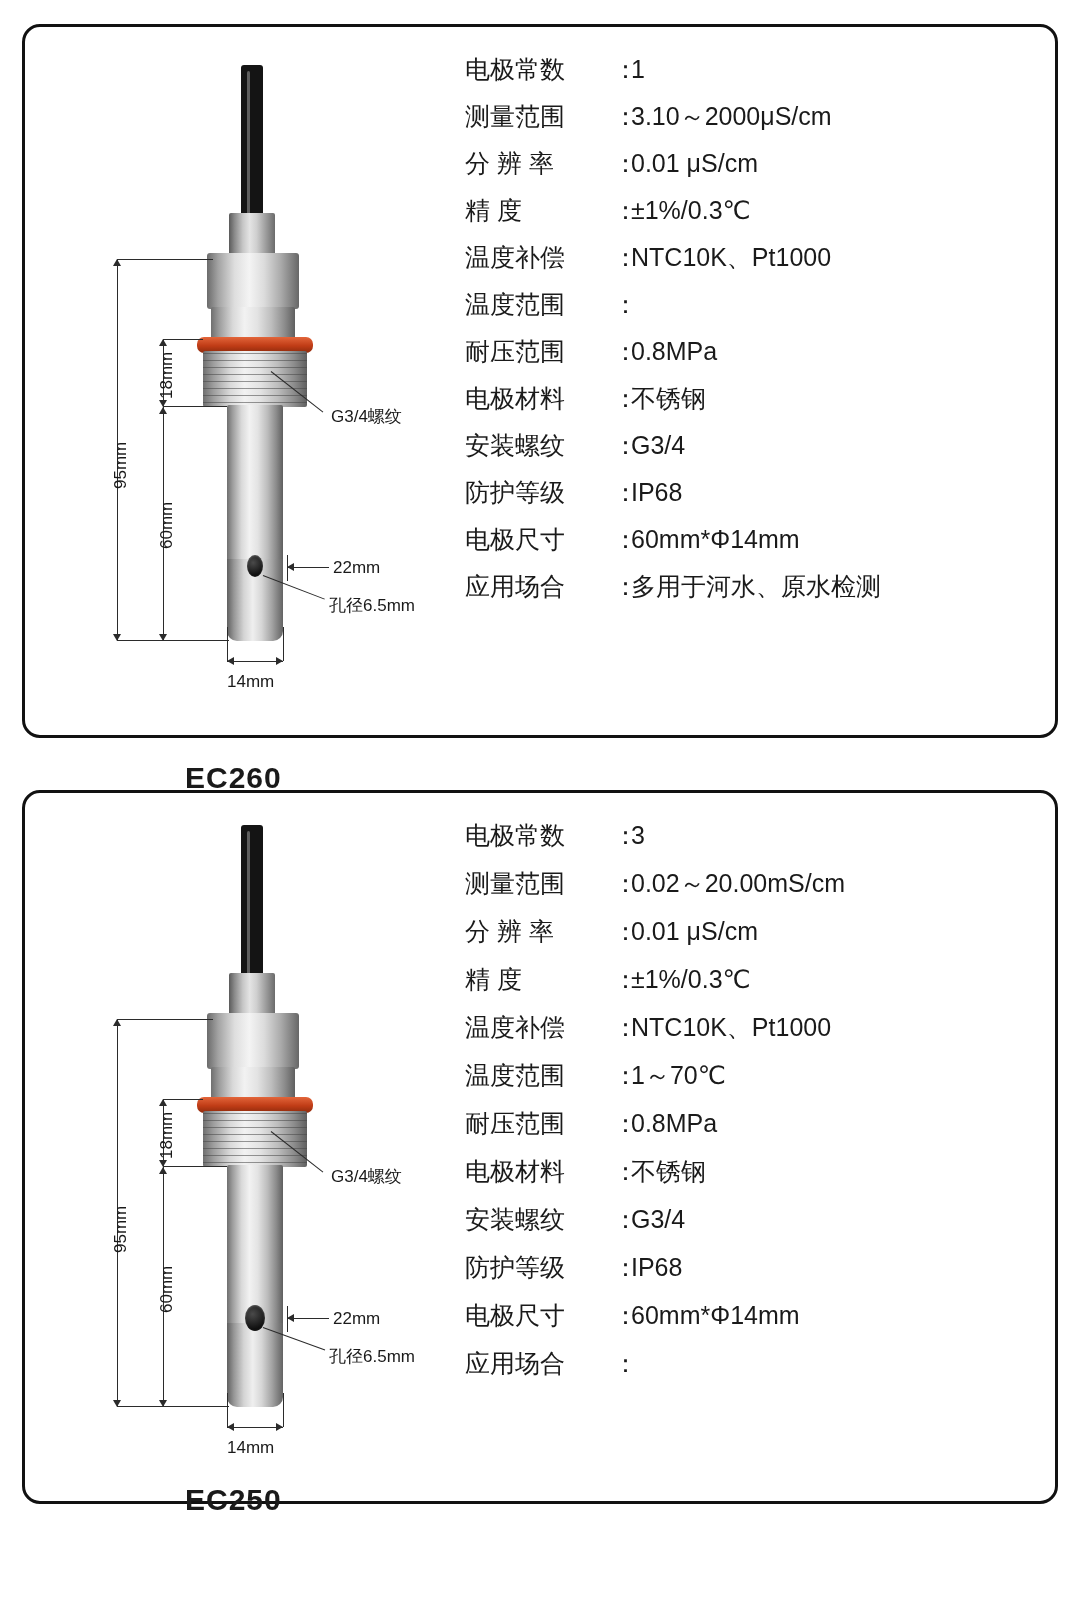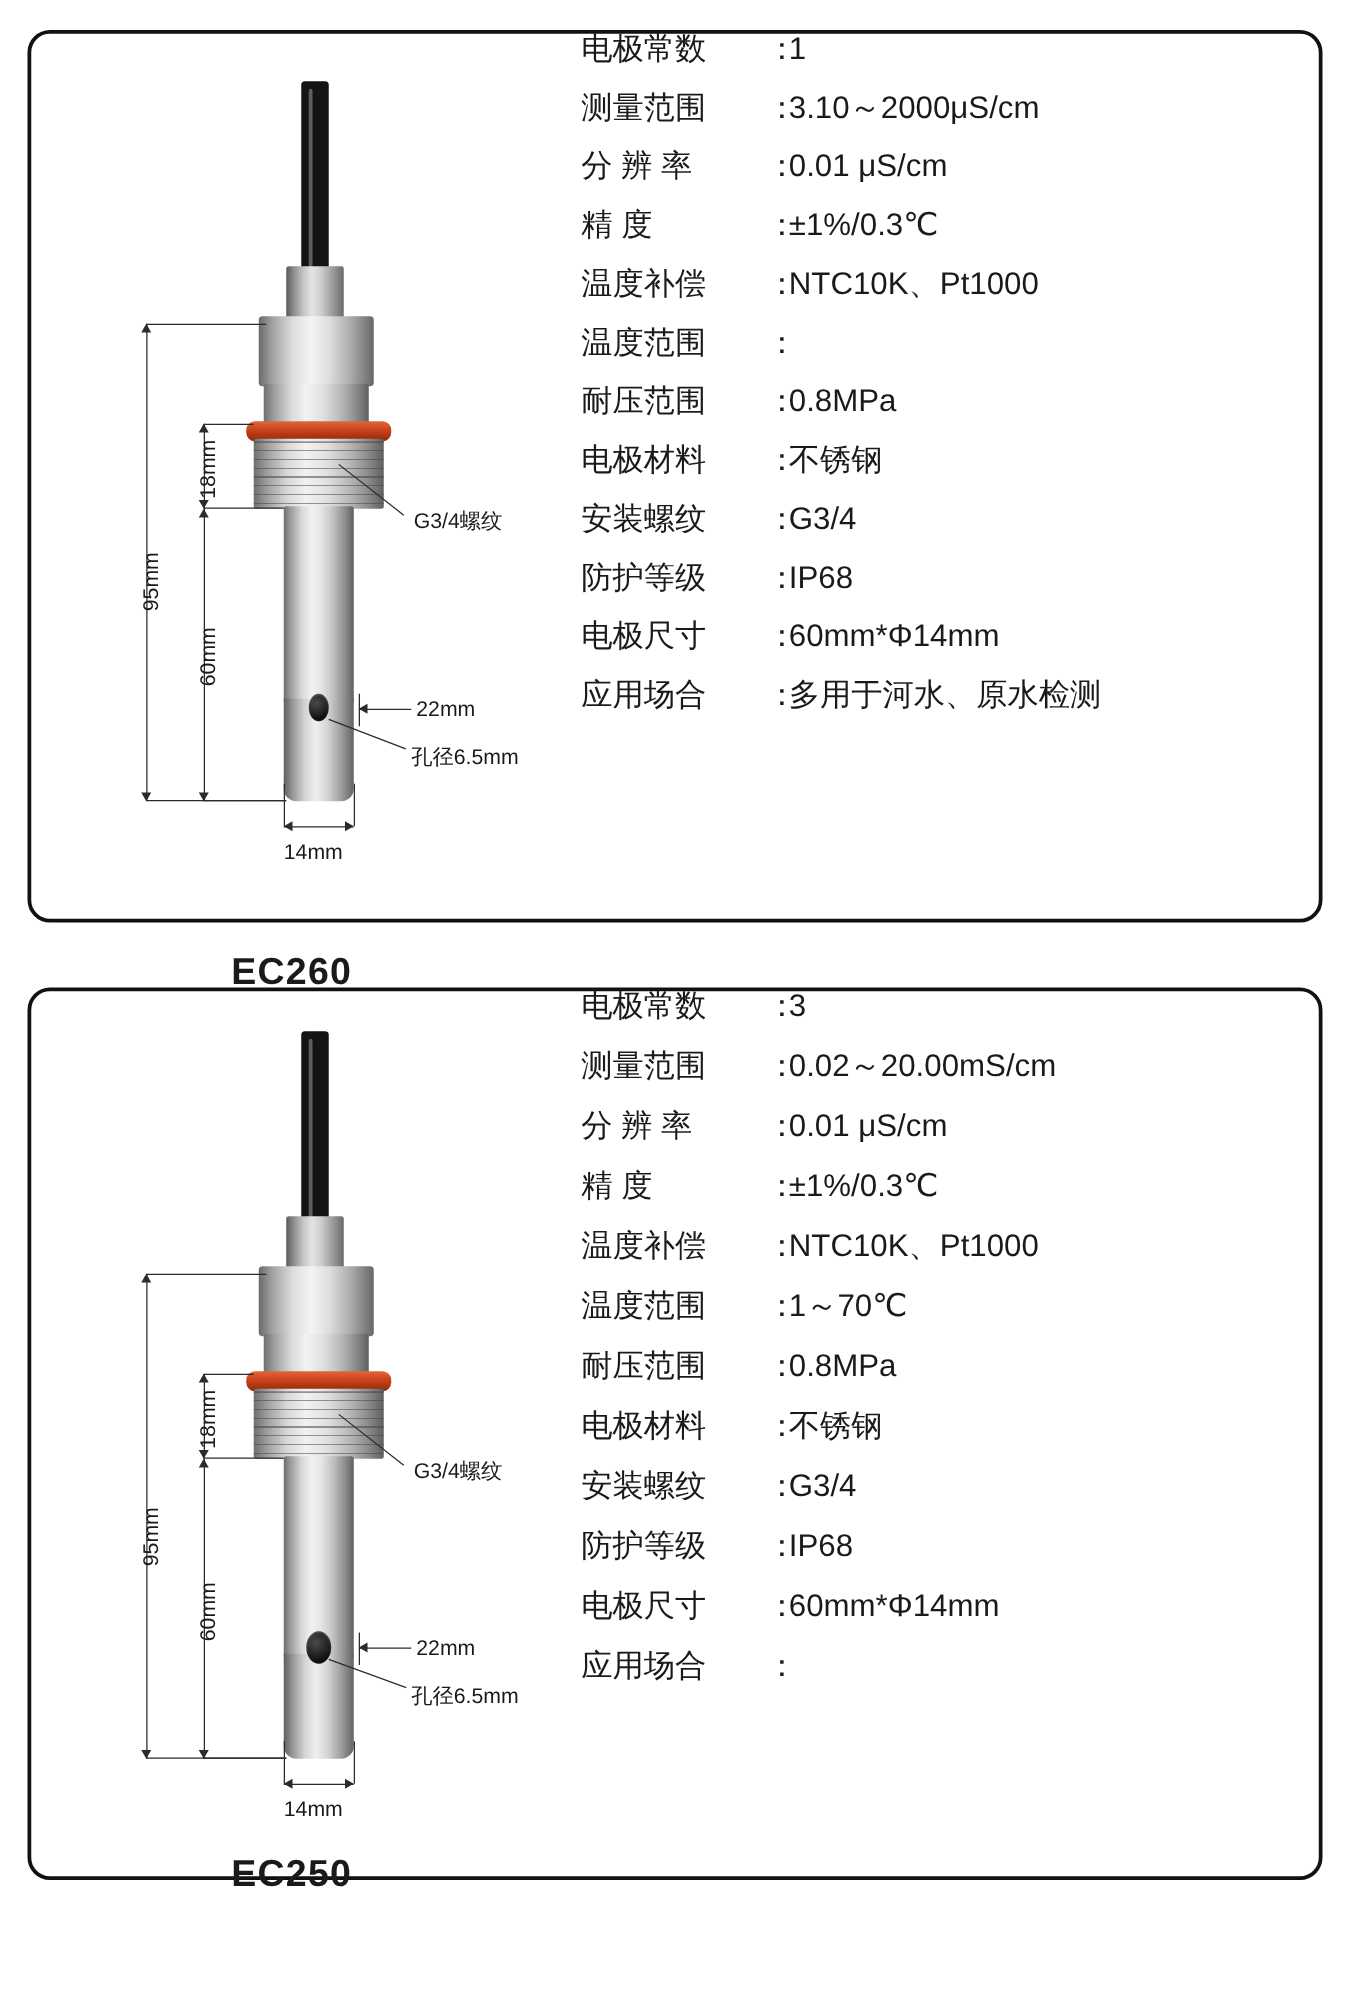--- a/index.html
+++ b/index.html
@@ -35,20 +35,21 @@
     position: relative;
     background: #fff;
   }
   .fig {
     width: 430px;
     position: relative;
     flex: 0 0 430px;
   }
   .specs {
     flex: 1 1 auto;
+    padding-top: 30px;
     padding-left: 10px;
     display: flex;
     flex-direction: column;
     justify-content: flex-start;
   }
   .spec-row {
     display: flex;
     align-items: baseline;
     font-size: 25px;
     line-height: 1.0;

